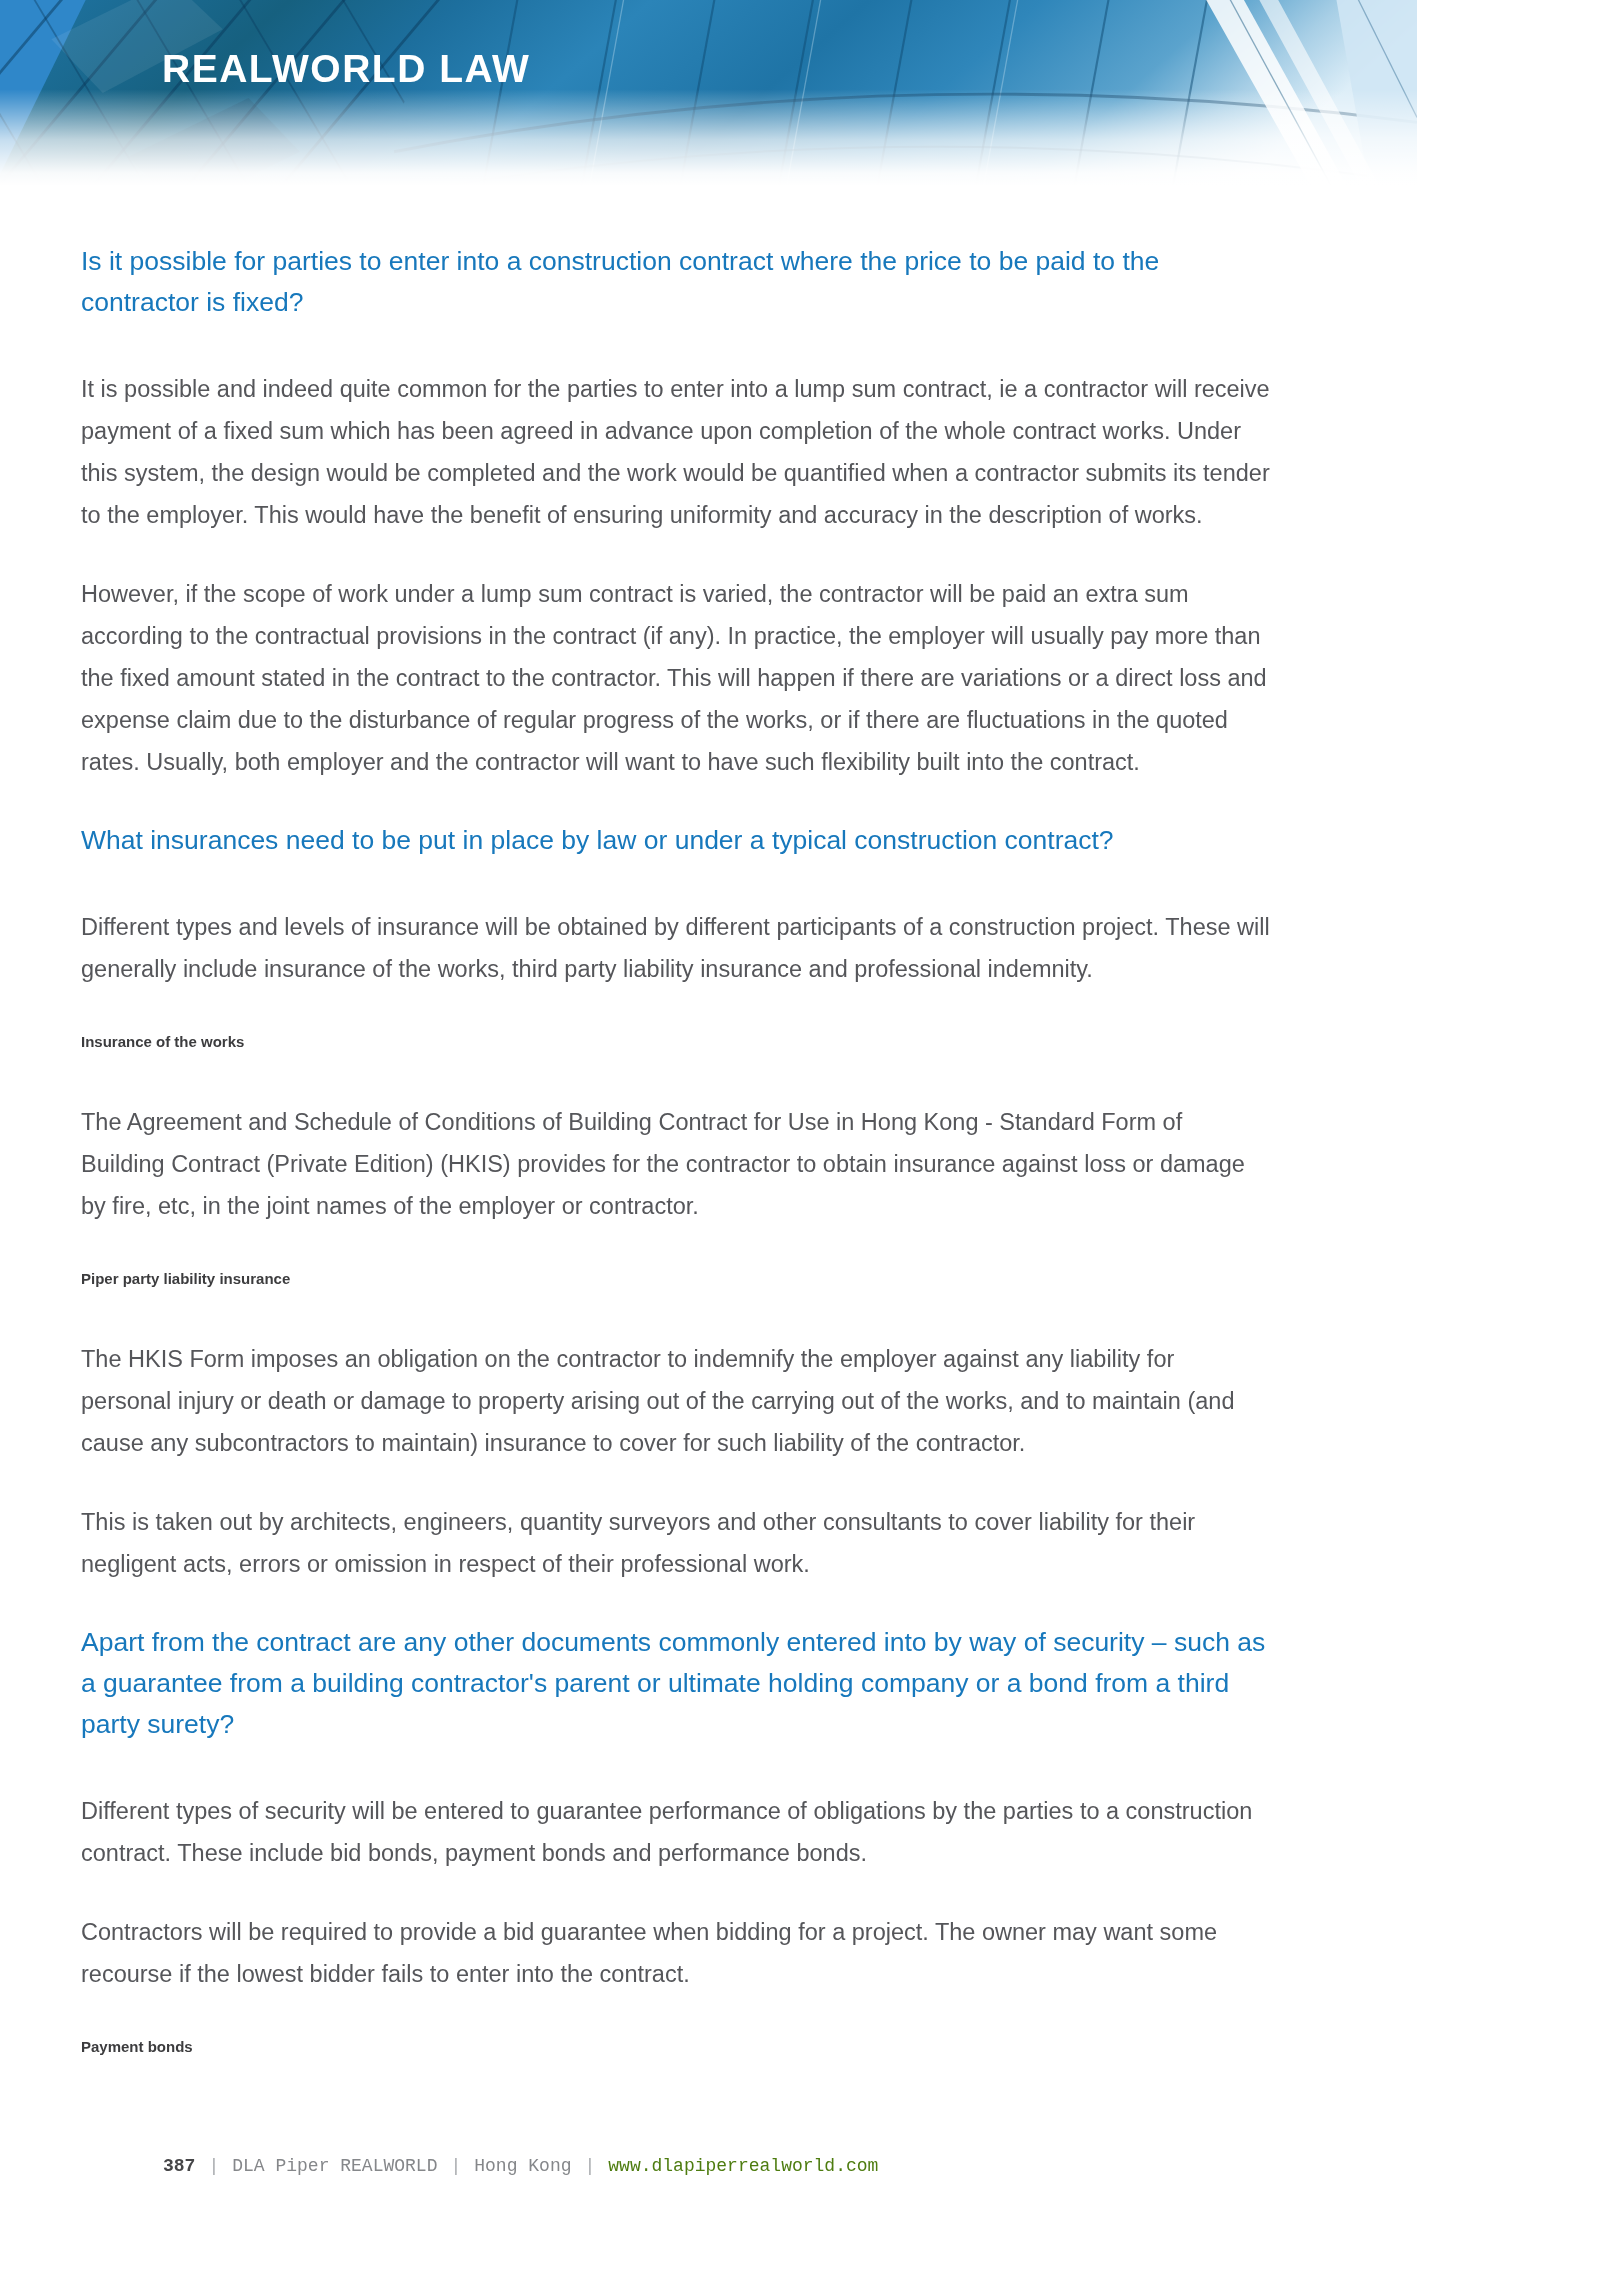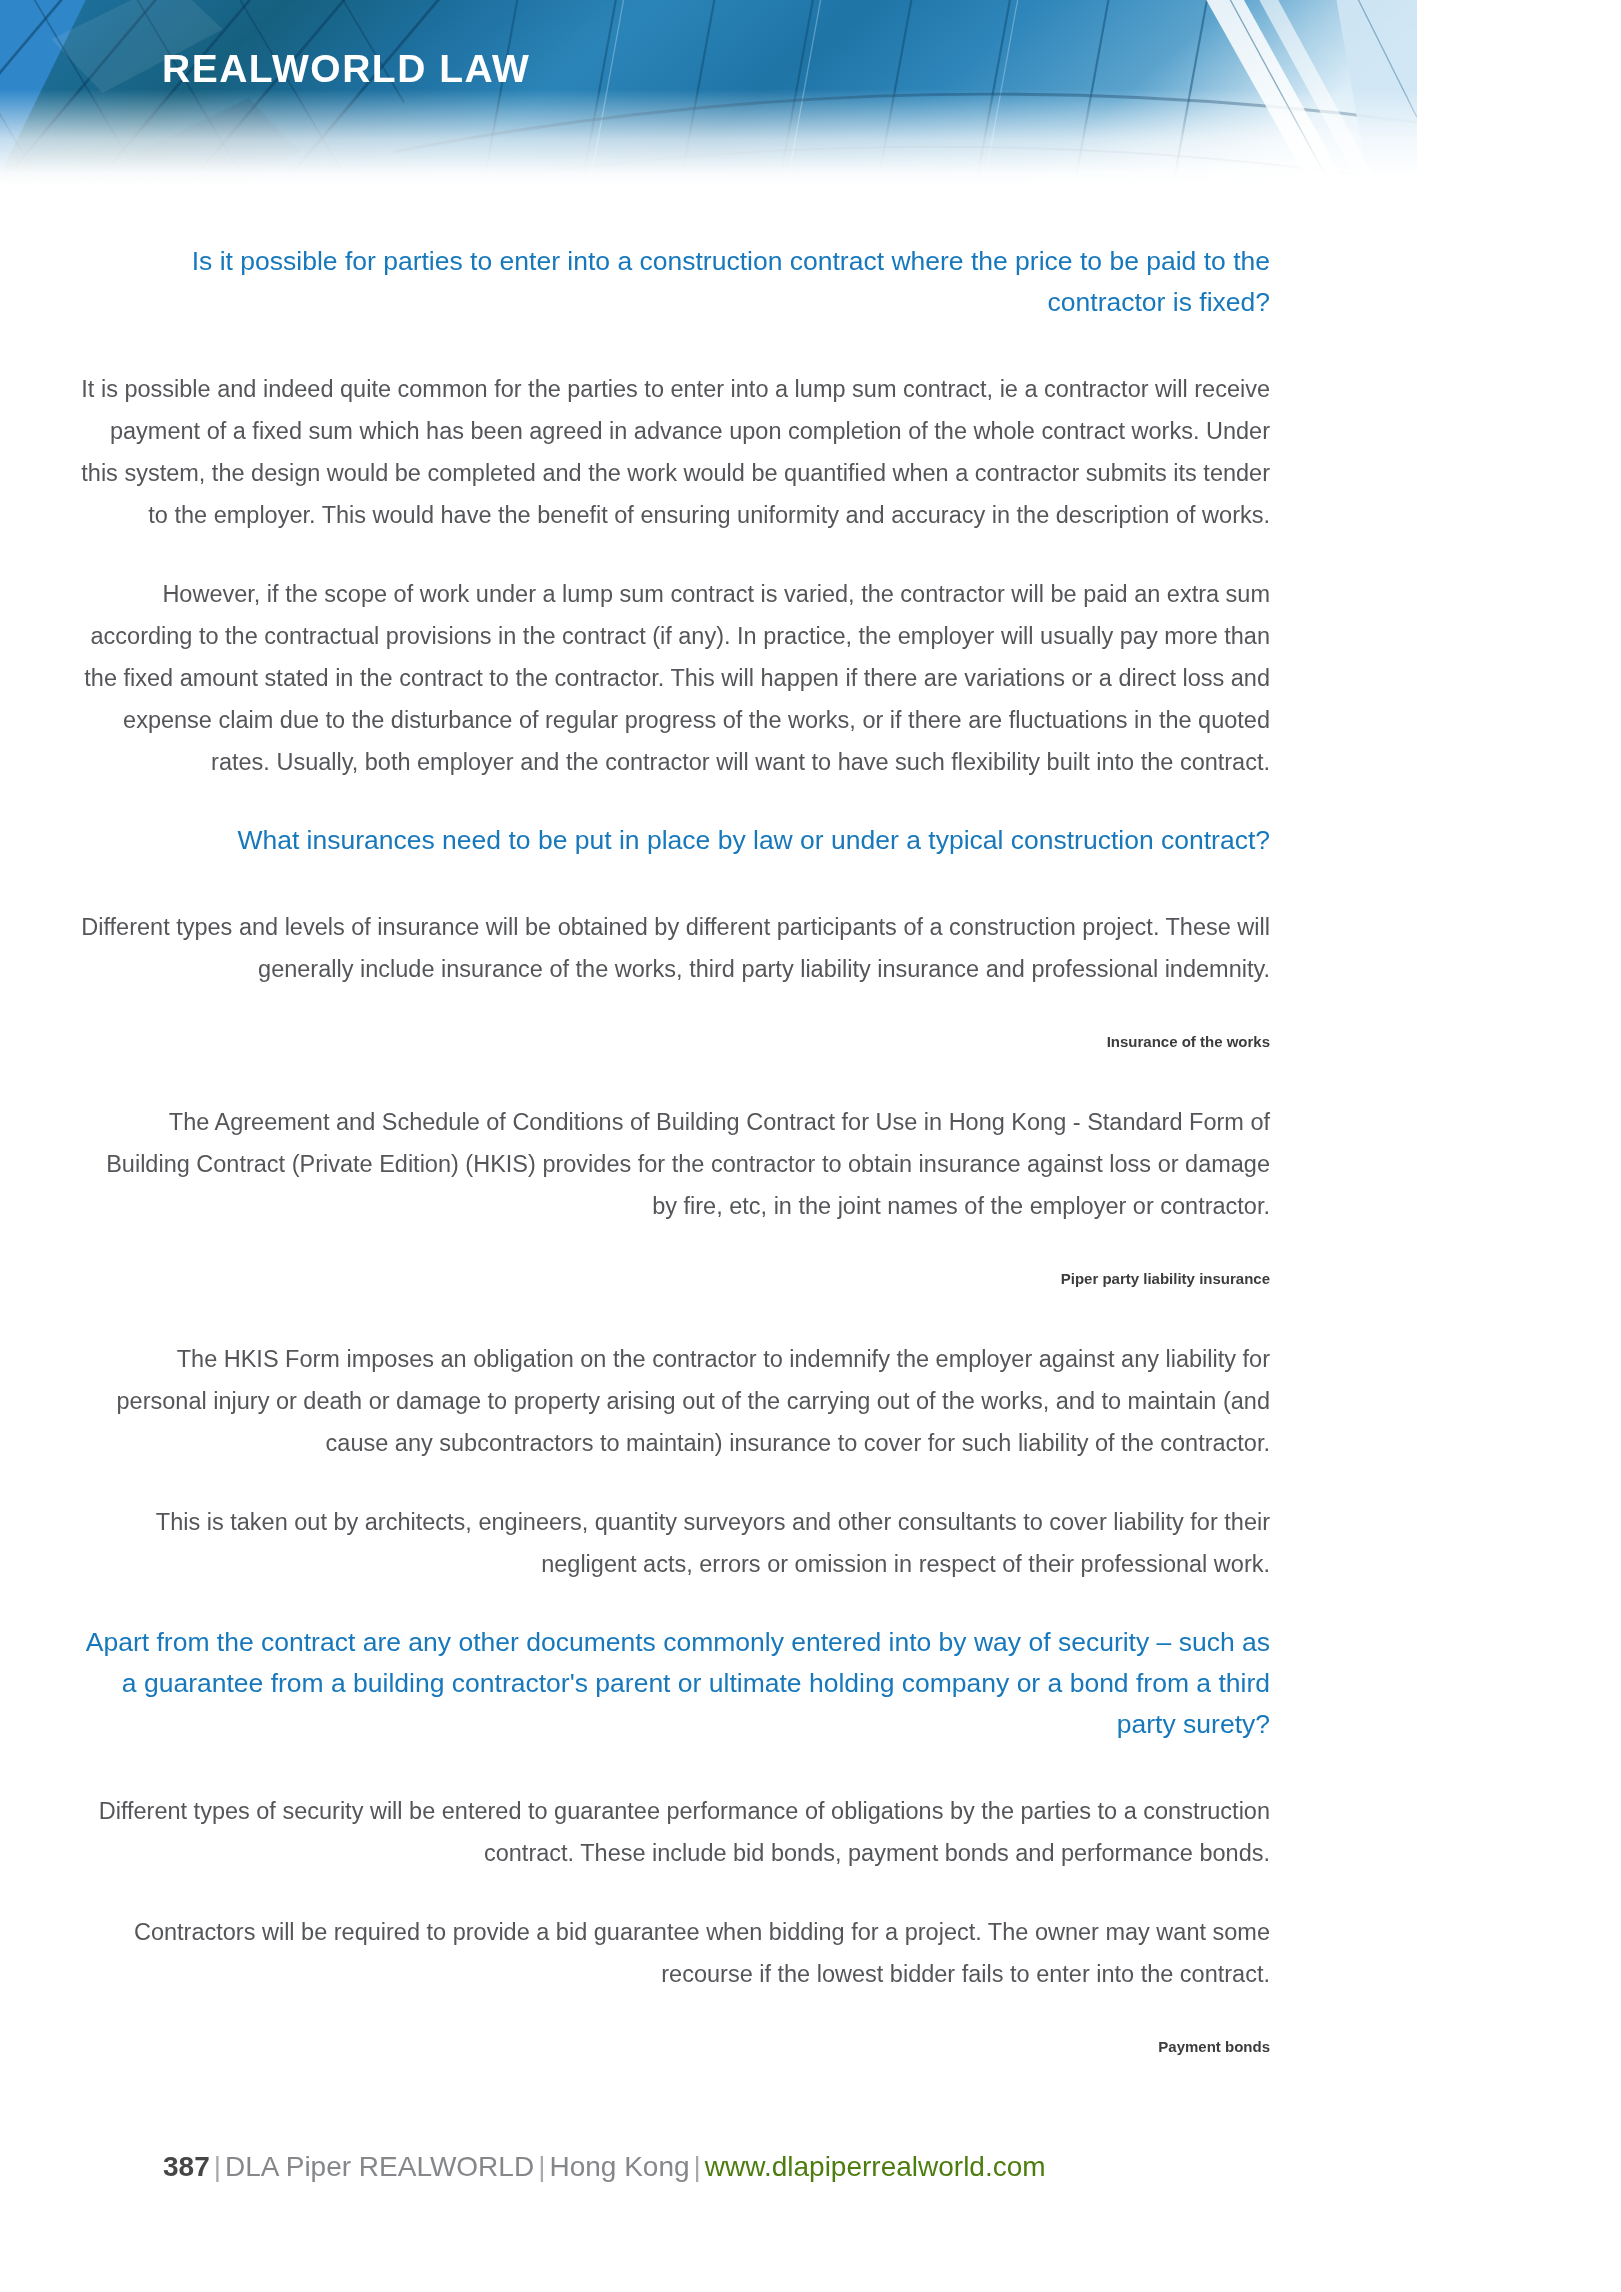--- a/index.html
+++ b/index.html
@@ -3,21 +3,20 @@
 <meta charset="utf-8">
 <style>
   html, body { margin: 0; padding: 0; background: #ffffff; }
   .page {
     position: relative;
     width: 1417px;
     height: 2293px;
     background: #ffffff;
     overflow: hidden;
     font-family: "Liberation Sans", sans-serif;
-    text-align: right;
   }
 
   
   .header { position: relative; height: 186px; }
   .header svg { position: absolute; inset: 0; width: 100%; height: 100%; display: block; }
   .brand {
     position: absolute;
     left: 162px;
     top: 47px;
     color: #ffffff;
@@ -51,24 +50,25 @@
     margin: 3.9px 0 45px 0;
   }
 
   
   .footer {
     position: absolute;
     left: 163px;
     top: 2150px;
     display: flex;
     align-items: baseline;
-    column-gap: 4px;
-    font-size: 28px;
+    column-gap: 13px;
+    font-size: 18px;
     line-height: 33px;
     color: #85878A;
+    font-family: Liberation Mono, monospace;
   }
   .footer .page-num { font-weight: bold; color: #464648; }
   .footer .sep { color: #A7A9AC; font-weight: normal; }
   .footer a { color: #4d7c0f; text-decoration: none; }
 </style>
 </head>
 <body>
 
 <div class="page">
 

